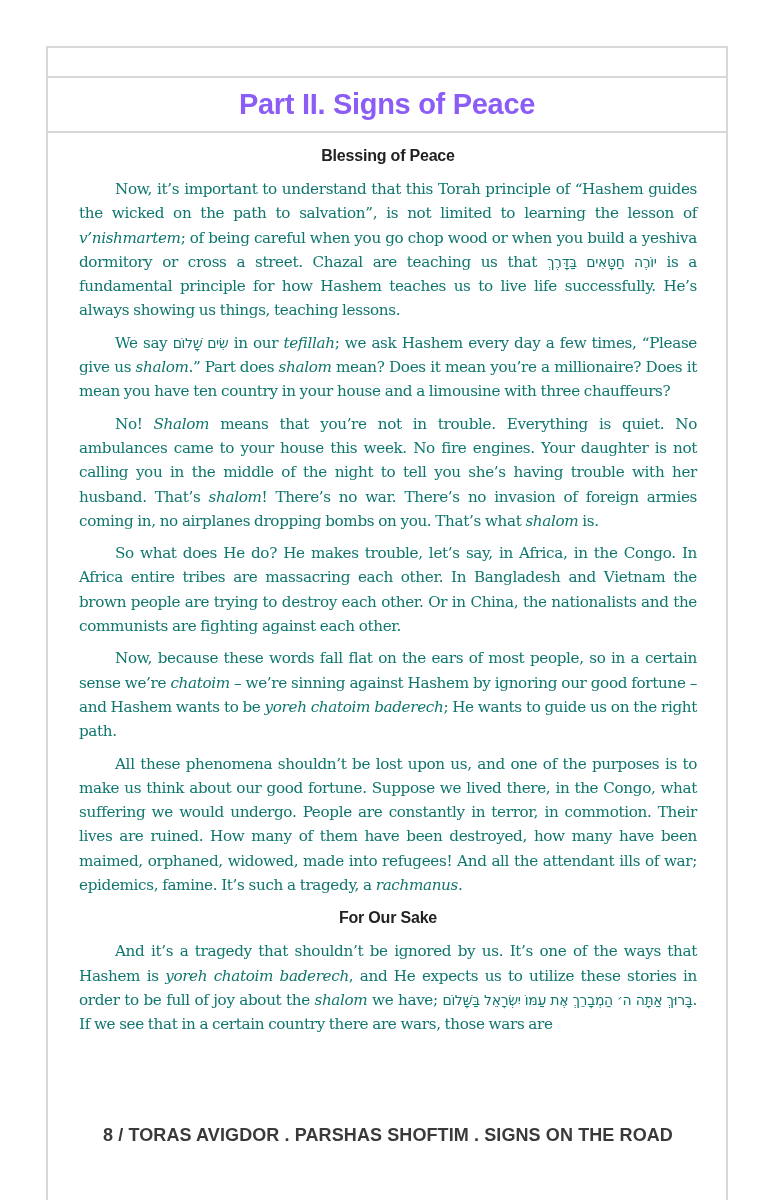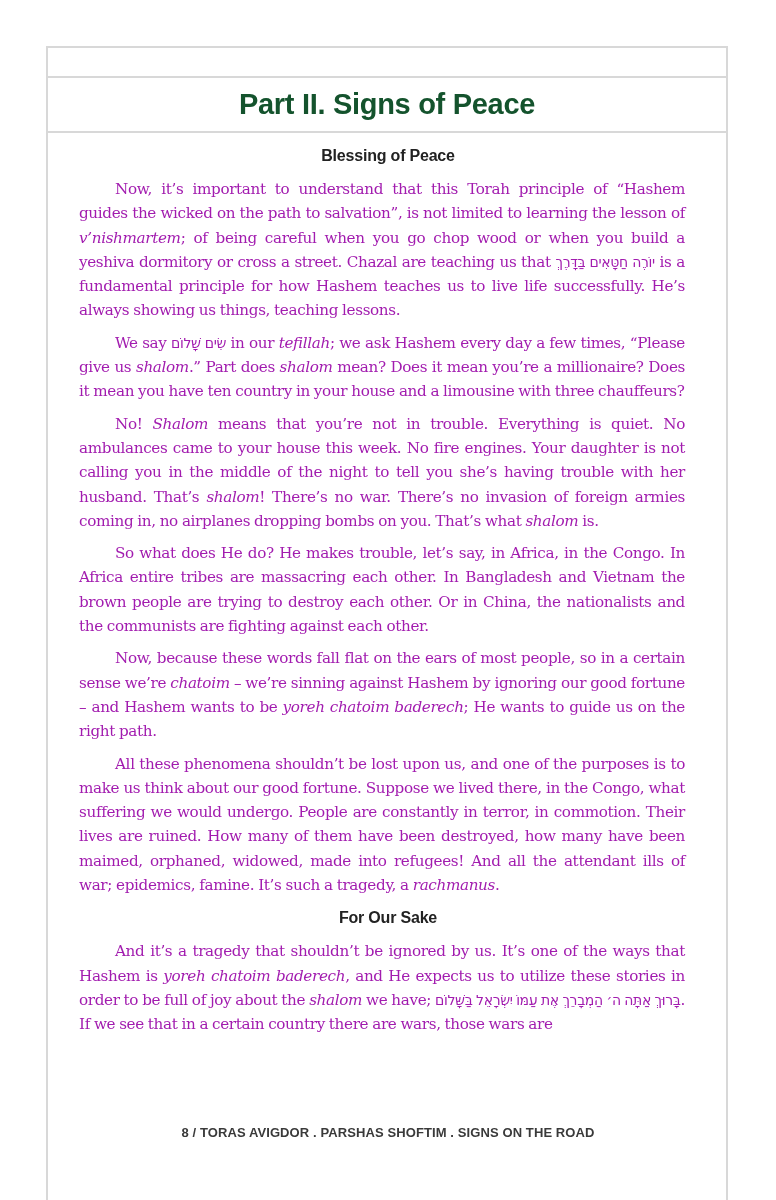--- a/index.html
+++ b/index.html
@@ -40,21 +40,21 @@
     height: 53px;
     border-bottom: 2px solid #d8d8d8;
     display: flex;
     align-items: center;
     justify-content: center;
   }
   .part-title {
     font-family: "Liberation Sans", sans-serif;
     font-weight: bold;
     font-size: 29px;
-    color: #14532d;
+    color: #8b5cf6;
     letter-spacing: -0.3px;
   }
   .content {
     position: absolute;
     left: 79px;
     top: 143px;
     width: 618px;
   }
   .section-heading {
     font-family: "Liberation Sans", sans-serif;
@@ -63,42 +63,42 @@
     color: #222222;
     text-align: center;
     margin: 0 0 8px 0;
     letter-spacing: -0.2px;
     line-height: 26px;
   }
   .para {
     font-family: "DejaVu Serif", serif;
     font-size: 15.2px;
     line-height: 24.3px;
-    color: #a21caf;
+    color: #0f766e;
     text-align: justify;
     text-indent: 36px;
-    margin: 0 12px 8px 0;
+    margin: 0 0 8px 0;
     letter-spacing: -0.35px;
     word-spacing: -0.5px;
   }
   .para i { font-style: italic; }
   .heb {
     font-family: "DejaVu Sans", sans-serif;
     font-size: 14px;
     unicode-bidi: isolate;
   }
   .footer {
     position: absolute;
     left: 0;
     width: 776px;
     top: 1125px;
     text-align: center;
     font-family: "Liberation Sans", sans-serif;
     font-weight: bold;
-    font-size: 13px;
+    font-size: 18px;
     color: #3a3a3a;
     letter-spacing: 0.1px;
   }
 </style>
 </head>
 <body>
 
 <div class="frame">
   <div class="rule-top"></div>
   <div class="title-band">

